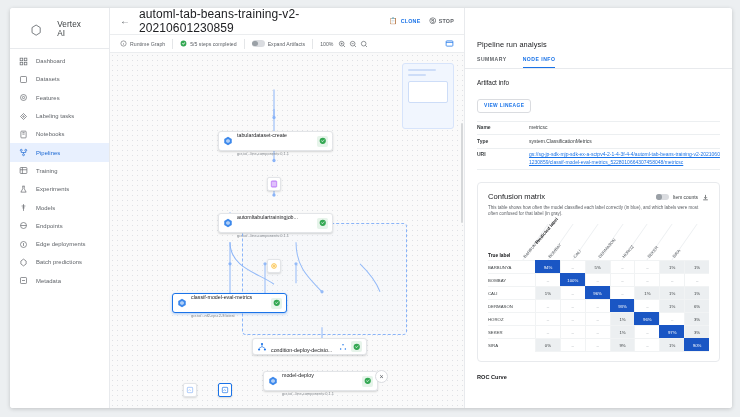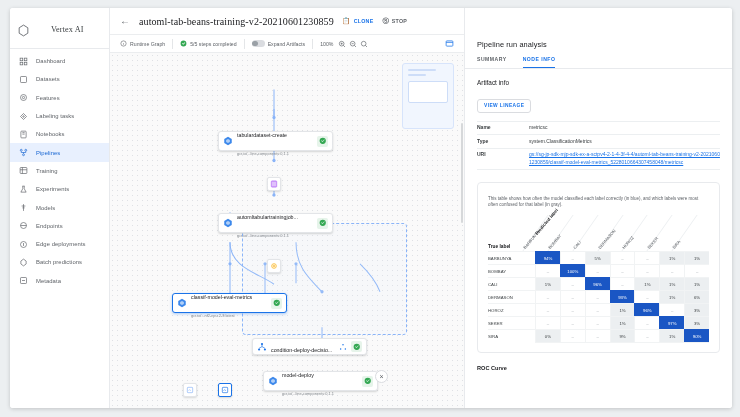--- a/index.html
+++ b/index.html
@@ -20,22 +20,22 @@
   }
 
   
   .sidebar {
     width: 100px; flex: 0 0 100px;
     background: #fff;
     border-right: 1px solid #e8eaed;
     padding-top: 6px;
   }
   .brand {
-    display: flex; align-items: center; gap: 21px;
-    height: 30px; padding: 0 7px; margin-bottom: 4px; font-family: Liberation Serif, serif;
+    display: flex; align-items: center; gap: 15px;
+    height: 30px; padding: 0 20px; margin-bottom: 4px;
   }
   .brand-mark { width: 13px; height: 13px; display: block; }
   .brand-text { font-size: 8.2px; color: #3c4043; letter-spacing: .1px; }
   .nav-divider { height: 1px; background: #e8eaed; margin: 2px 0 3px; }
   .nav-item {
     display: flex; align-items: center; gap: 8px;
     height: 18.3px; padding: 0 9px;
     font-size: 5.9px; color: #5f6368; letter-spacing: .05px;
     cursor: pointer; white-space: nowrap;
   }
@@ -46,21 +46,21 @@
 
   
   .center { flex: 1 1 auto; display: flex; flex-direction: column; min-width: 0; background: #fff; }
   .topbar {
     height: 27px; flex: 0 0 27px;
     display: flex; align-items: center; gap: 9px;
     padding: 0 10px;
     border-bottom: 1px solid #ebedef;
   }
   .back-arrow { font-size: 10px; color: #5f6368; cursor: pointer; line-height: 1; }
-  .run-title { font-size: 10px; color: #202124; letter-spacing: .1px; font-family: Liberation Serif, serif; }
+  .run-title { font-size: 12px; color: #202124; letter-spacing: .1px; }
   .topbar-act {
     display: flex; align-items: center; gap: 2.5px;
     font-size: 5.3px; color: #1a73e8; font-weight: bold;
     letter-spacing: .25px; cursor: pointer;
   }
   .topbar-act .gl { font-size: 6.5px; line-height: 1; }
   .topbar-act.muted { color: #5f6368; }
 
   .toolbar {
     height: 18px; flex: 0 0 18px;
@@ -664,20 +664,34 @@
               <td class="v">system.ClassificationMetrics</td>
             </tr>
             <tr>
               <td class="k">URI</td>
               <td class="v link">gs://sg-jp-sdk-mjp-sdk-ex-a-sctpv4-2-1-4-3f-4-4/automl-tab-beans-training-v2-20210601230859/classif-model-eval-metrics_5228010664307458048/metricsc</td>
             </tr>
           </tbody>
       </table>
 
       <div class="card">
+        <div class="card-head">
+          <div class="card-title">Confusion matrix</div>
+          <div class="card-tools">
+            <span class="toggle">
+                <span class="knob"></span>
+              </span>
+            <span class="lbl">Item counts</span>
+            <span class="dl-ic">
+              <svg viewBox="0 0 24 24" fill="none" stroke="currentColor" stroke-width="2.2">
+                  <path d="M12 3v12M7 11l5 5 5-5M4 20h16"></path>
+                </svg>
+            </span>
+          </div>
+        </div>
         <div class="card-desc">This table shows how often the model classified each label correctly (in blue), and which labels were most often confused for that label (in gray).</div>
 
         <div class="cm">
           <div class="cm-header-row">
             <div class="cm-truelabel">True label</div>
             <div class="cm-cols" id="cm-cols">
               <div class="cm-pred-label">Predicted label</div>
             <div class="cm-col-head">
                   <span>BARBUNYA</span>
                 </div>

